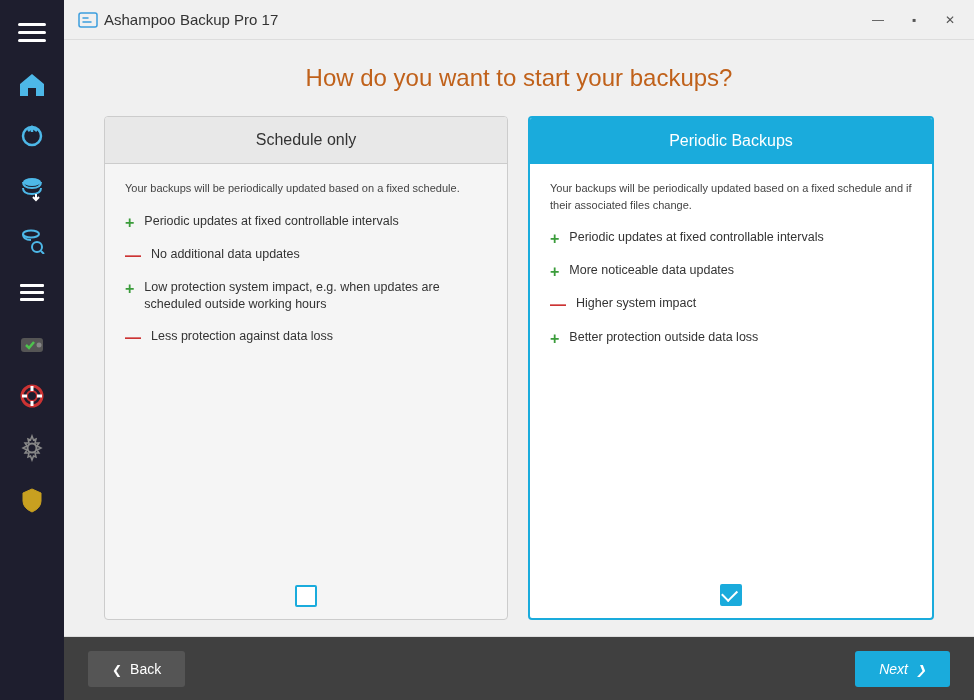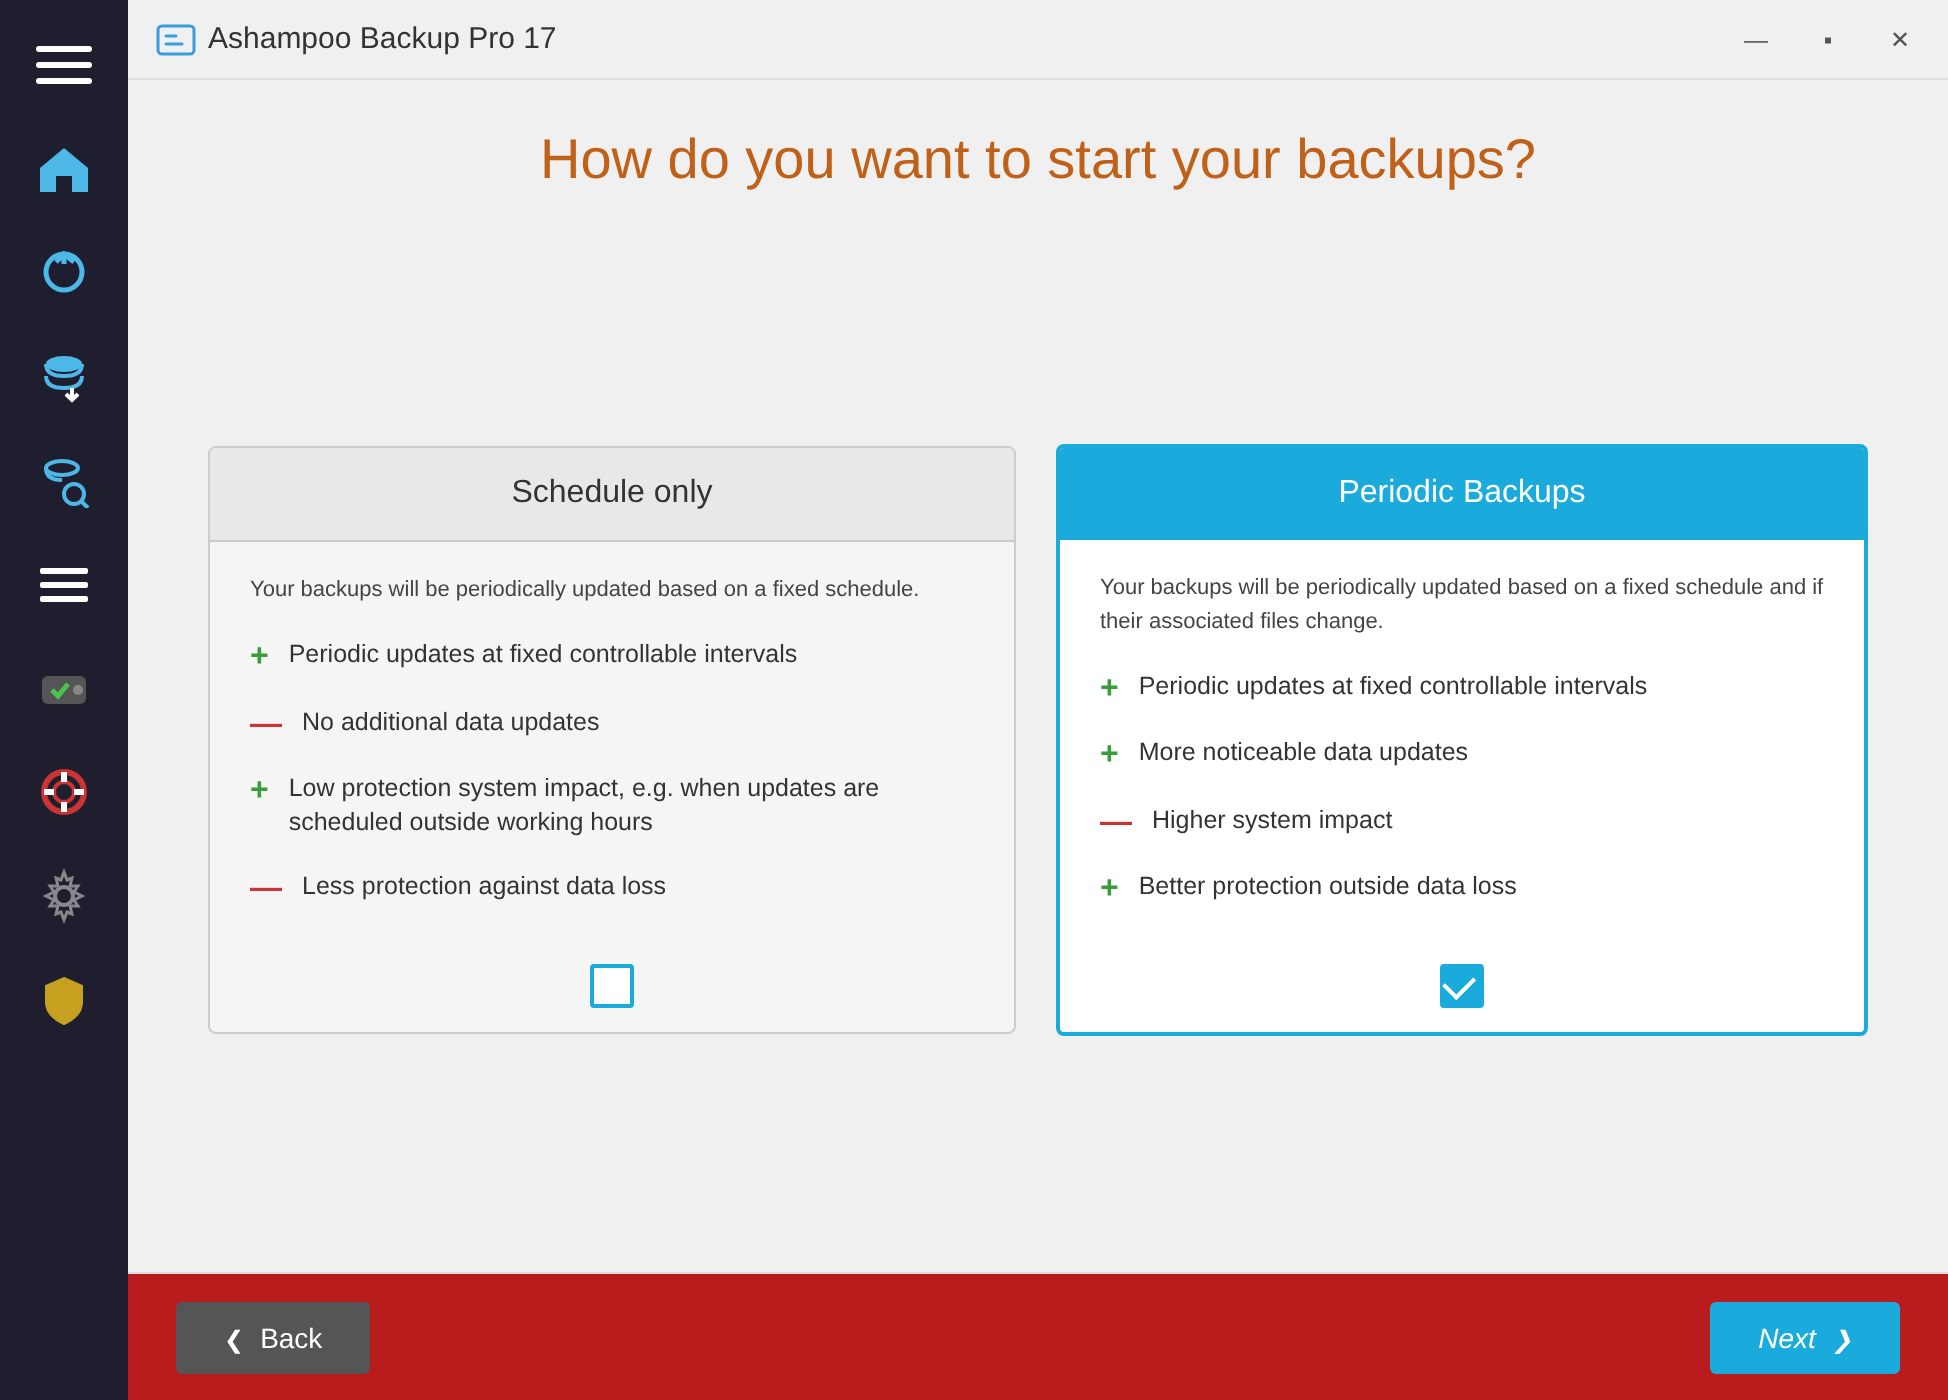--- a/index.html
+++ b/index.html
@@ -85,31 +85,30 @@
     .content {
       flex: 1;
       display: flex;
       flex-direction: column;
       padding: 24px 40px 16px 40px;
       overflow: hidden;
     }
 
     .page-heading {
       text-align: center;
-      font-size: 28px;
+      font-size: 24px;
       color: #c0611a;
       font-weight: 400;
       margin-bottom: 24px;
     }
 
     .cards-row {
       display: flex;
       gap: 20px;
       flex: 1;
-      align-items: center;
     }
 
     .card {
       flex: 1;
       border: 1px solid #ccc;
       border-radius: 4px;
       display: flex;
       flex-direction: column;
       background: #f5f5f5;
       overflow: hidden;
@@ -207,21 +206,21 @@
     }
 
     
     .bottom-bar {
       height: 64px;
       display: flex;
       align-items: center;
       justify-content: space-between;
       padding: 0 24px;
       border-top: 1px solid #ddd;
-      background: #b91c1c;
+      background: #404040;
     }
 
     .btn-back, .btn-next {
       height: 36px;
       padding: 0 24px;
       border: none;
       border-radius: 3px;
       font-size: 14px;
       cursor: pointer;
       display: flex;

